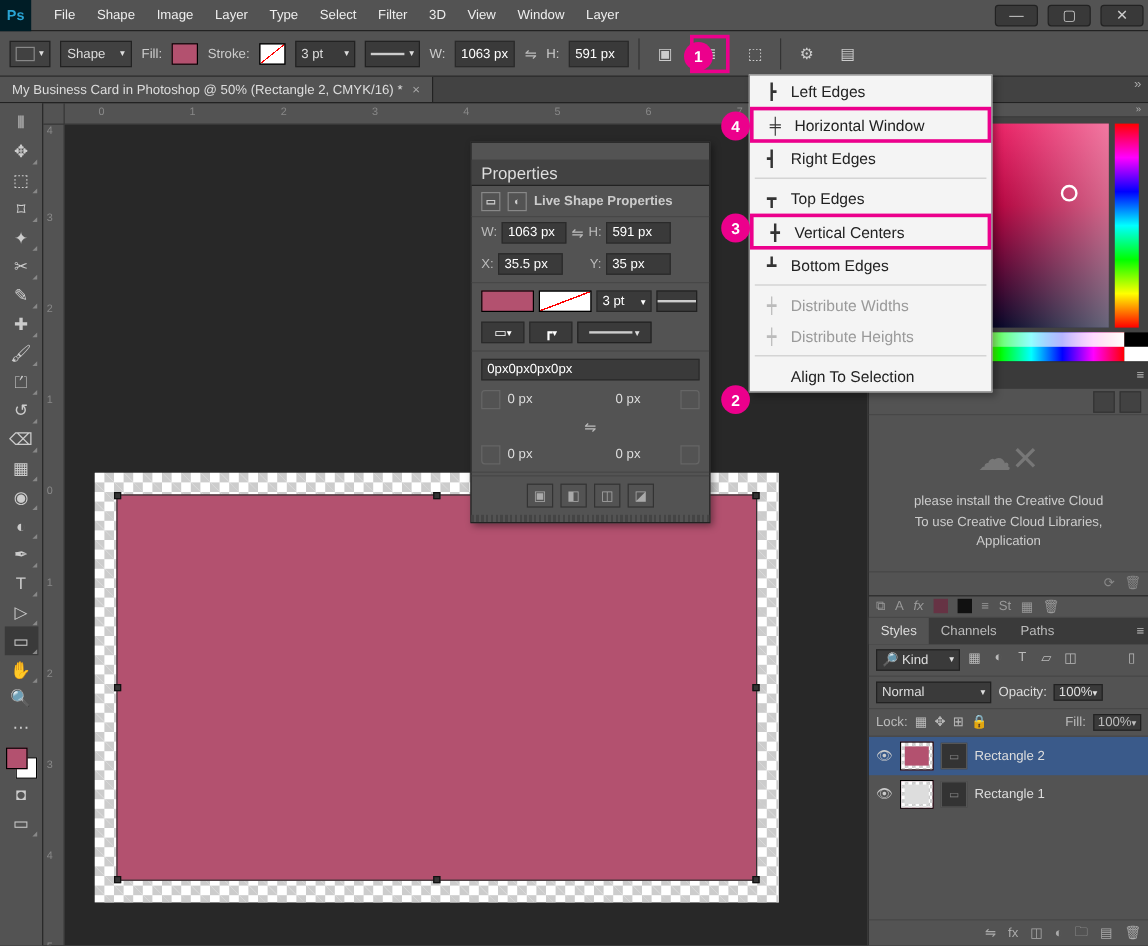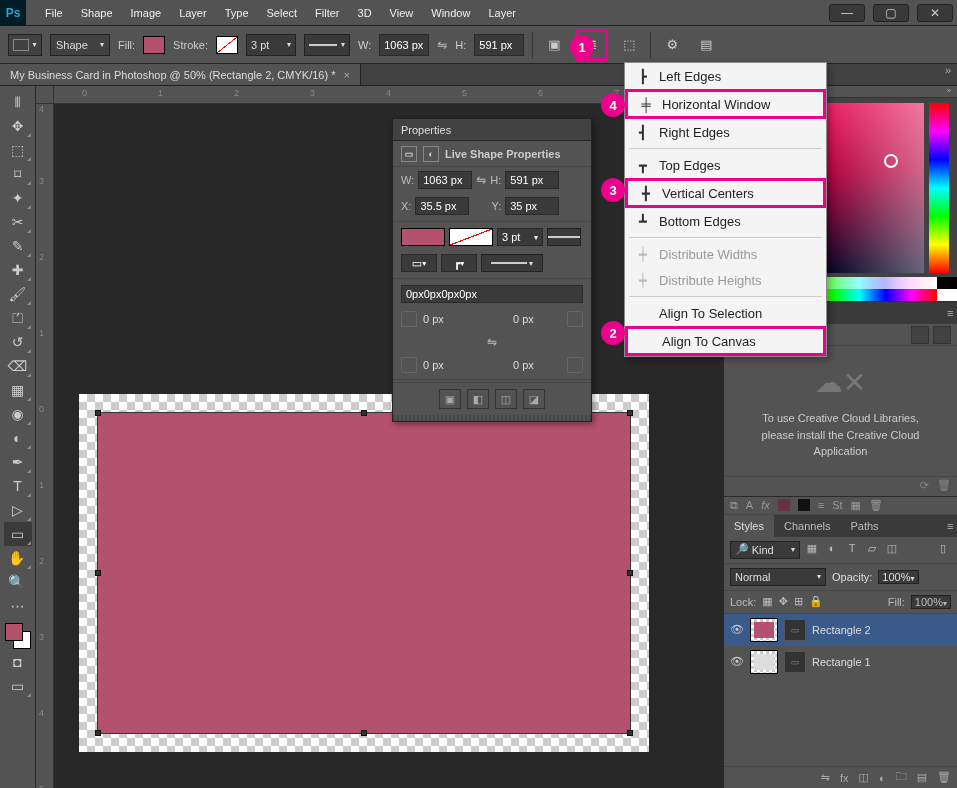--- a/index.html
+++ b/index.html
@@ -61,21 +61,21 @@
 .canvas-outer{position:absolute;left:43px;top:308px;width:570px;height:358px;}
 .checker{position:absolute;inset:0;background:#fff;background-image:linear-gradient(45deg,#ccc 25%,transparent 25%,transparent 75%,#ccc 75%),linear-gradient(45deg,#ccc 25%,transparent 25%,transparent 75%,#ccc 75%);background-size:16px 16px;background-position:0 0,8px 8px;}
 .rect-shape{position:absolute;left:18px;top:18px;right:18px;bottom:18px;background:#b3516f;}
 .sel-handles{position:absolute;left:18px;top:18px;right:18px;bottom:18px;border:1px solid #333;pointer-events:none;}
 .sel-handles span{position:absolute;width:6px;height:6px;background:#333;border:1px solid #111;}
 .h-tl{left:-3px;top:-3px}.h-tr{right:-3px;top:-3px}.h-bl{left:-3px;bottom:-3px}.h-br{right:-3px;bottom:-3px}
 .h-tm{left:50%;top:-3px;margin-left:-3px}.h-bm{left:50%;bottom:-3px;margin-left:-3px}.h-ml{left:-3px;top:50%;margin-top:-3px}.h-mr{right:-3px;top:50%;margin-top:-3px}
 
 
 .props{position:absolute;left:392px;top:118px;width:200px;background:#535353;border:1px solid #222;z-index:3;box-shadow:2px 2px 6px rgba(0,0,0,.4);}
-.props .tabhdr{height:22px;background:#424242;border-bottom:1px solid #222;display:flex;align-items:center;padding:0 8px;font-size:11px;}
+.props .tabhdr{height:22px;background:#424242;border-bottom:1px solid #222;display:flex;align-items:center;padding:0 8px;font-size:14px;margin-top:14px;}
 .props .subhdr{height:26px;display:flex;align-items:center;gap:6px;padding:0 8px;border-bottom:1px solid #474747;font-weight:bold;color:#ccc;}
 .props .subhdr .ic{width:16px;height:16px;border:1px solid #888;display:flex;align-items:center;justify-content:center;font-size:9px;}
 .props .row{display:flex;align-items:center;gap:4px;padding:4px 8px;}
 .props .row .lbl{color:#bbb;}
 .props .row .fld{background:#3a3a3a;border:1px solid #2a2a2a;color:#fff;height:18px;padding:0 4px;display:flex;align-items:center;}
 .props .sw{width:44px;height:18px;}
 .props .fill-sw2{background:#b3516f;border:1px solid #000;}
 .props .stroke-sw2{border:1px solid #000;background:linear-gradient(to bottom right,#fff 48%, red 48% 52%, #fff 52%);}
 .props .ptbx{width:46px;}
 .props .ln-row{height:18px;border:1px solid #222;display:flex;align-items:center;justify-content:center;width:62px;background:#3a3a3a;}
@@ -407,24 +407,20 @@
     </div>
   <div class="itm disabled">
       <span class="ic">┿</span>
       <span>Distribute Heights</span>
     </div>
   <div class="hr"></div>
   <div class="itm">
       <span class="ic"></span>
       <span>Align To Selection</span>
     </div>
-  <div class="itm hl">
-      <span class="ic"></span>
-      <span>Align To Canvas</span>
-    </div>
 </div>
 <div class="marker marker4">4</div>
 <div class="marker marker3">3</div>
 <div class="marker marker2">2</div>
 
 <div class="rightcol">
   <div class="collapse">»</div>
   <div class="color-panel">
     <div class="color-grad"></div>
     <div class="color-ring"></div>
@@ -445,22 +441,22 @@
       <div class="pt">nts</div>
       <div class="pt">Styles</div>
       <div class="pt gear">≡</div>
     </div>
     <div class="lib-sub">
       <div class="ib"></div>
       <div class="ib"></div>
     </div>
     <div class="lib-body">
       <div class="cloud">☁✕</div>
+      <div>please install the Creative Cloud</div>
       <div>To use Creative Cloud Libraries,</div>
-      <div>please install the Creative Cloud</div>
       <div>Application</div>
     </div>
     <div class="lib-foot">
       <span>⟳</span>
       <span>🗑</span>
     </div>
   </div>
 
   <div class="mini-tabs">
     <span>⧉</span>

